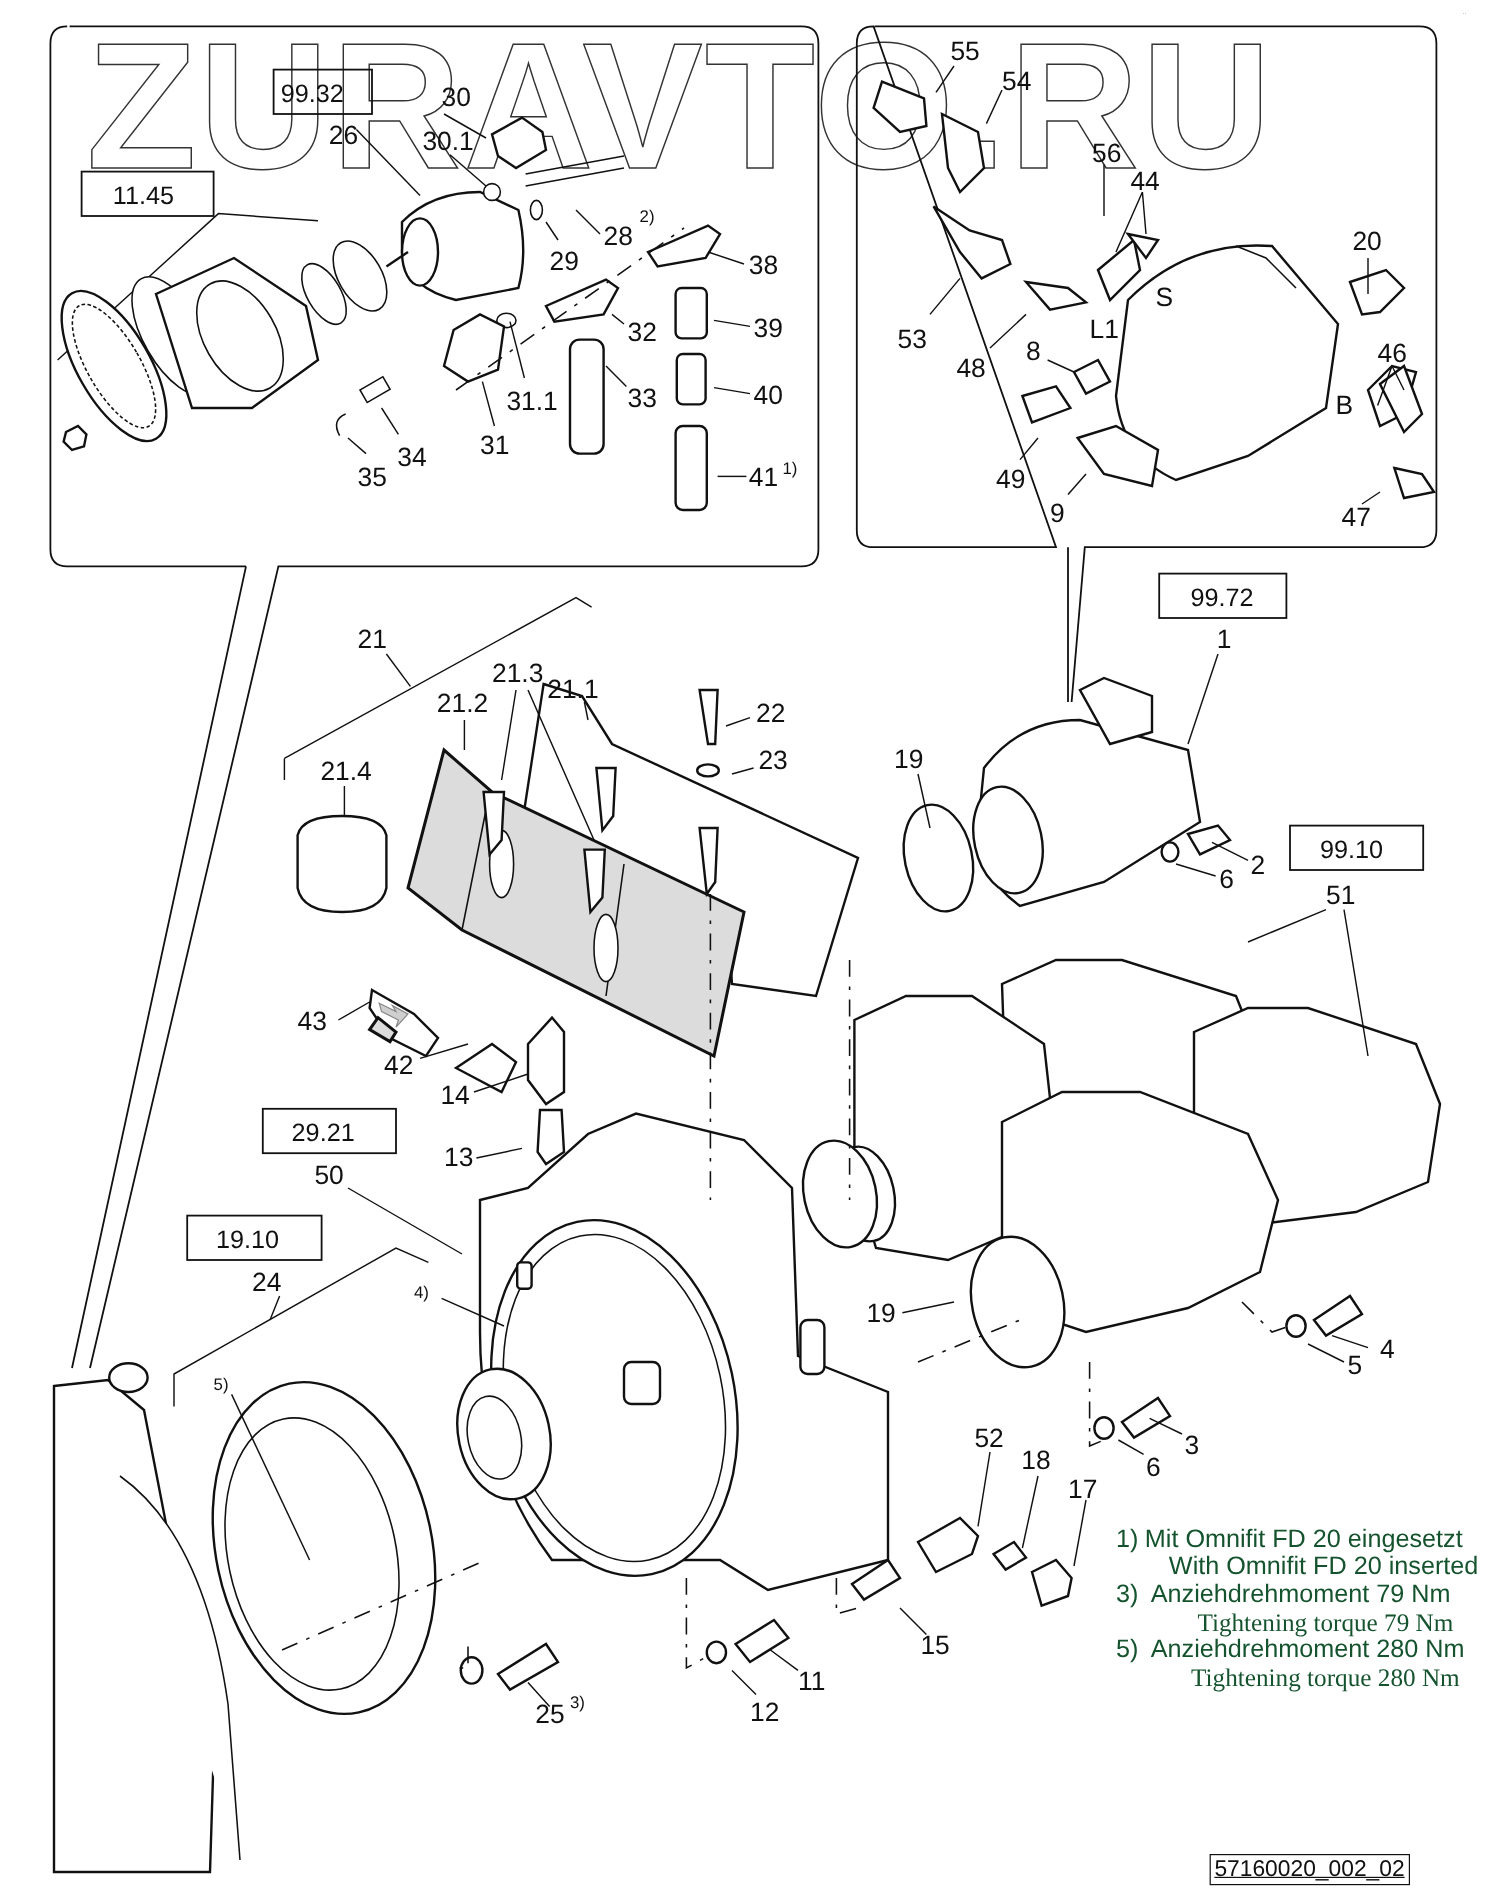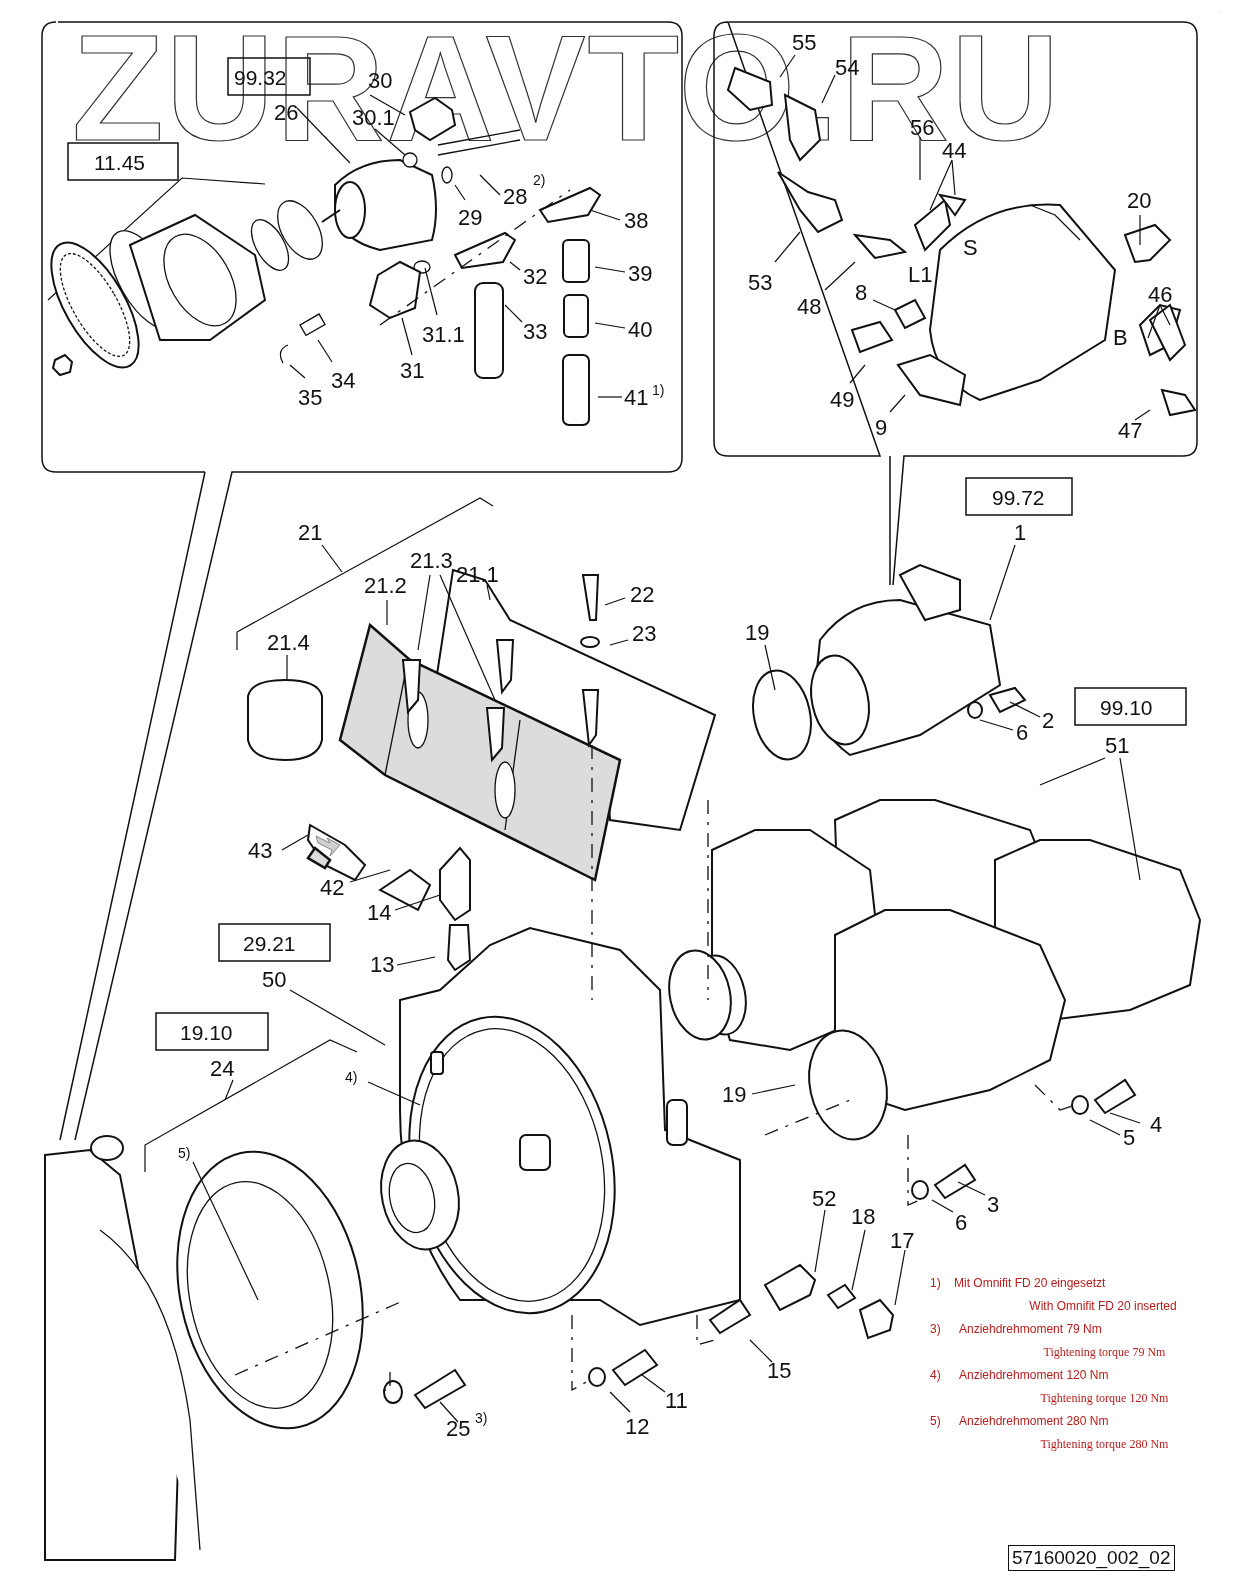--- a/index.html
+++ b/index.html
@@ -11,28 +11,28 @@
   .ref { font-family:"Liberation Sans", sans-serif; font-size:21px; fill:#111; }
   .wm  { font-family:"Liberation Sans", sans-serif; font-size:150px; font-weight:bold;
          fill:none; stroke:#333; stroke-width:1.2; letter-spacing:2px; }
   .leader { stroke:#111; stroke-width:1.2; fill:none; }
   .part { stroke:#111; stroke-width:2; fill:#fff; }
   .part-thin { stroke:#111; stroke-width:1.3; fill:#fff; }
   .grey { stroke:#111; stroke-width:2.5; fill:#dcdcdc; }
   .dash { stroke:#111; stroke-width:1.3; fill:none; stroke-dasharray:14 8 3 8; }
   .callout { stroke:#111; stroke-width:1.5; fill:none; }
   .notes { position:absolute; left:930px; top:1272px; width:320px;
-           font-size:12px; line-height:22.5px; color:#b91c1c; }
+           font-size:21px; line-height:22.5px; color:#14532d; }
   .note { margin-bottom:1px; }
   .note .num { display:inline-block; width:24px; }
   .note .line2 { padding-left:26px;text-align:center; }
   .note.wide .num { width:29px; }
   .note.wide .line2 { padding-left:29px;font-family:Liberation Serif, serif; }
   .docid { position:absolute; left:1008px; top:1545px; border:1.5px solid #111;
-           font-size:19px; padding:0 3px; line-height:24px; }
+           font-size:19px; padding:0 3px; line-height:24px;text-decoration:underline; }
   .tiny { position:absolute; left:1219px; top:8px; font-size:5px; color:#888; }
 </style>
 </head>
 <body>
 
 <svg id="canvas" width="1251" height="1582" viewBox="0 0 1251 1582">
 
   <text class="wm" x="72" y="140">ZURAVTO.RU</text>
 
   <path class="callout" d="M58,22 H668 Q682,22 682,36 V458 Q682,472 668,472 H232 L75,1140 M205,472 L60,1140 M205,472 H56 Q42,472 42,458 V36 Q42,22 56,22"></path>
@@ -346,22 +346,18 @@
 <div class="notes">
   <div class="note">
     <div><span class="num">1)</span><span>Mit Omnifit FD 20 eingesetzt</span></div>
     <div class="line2">With Omnifit FD 20  inserted</div>
   </div>
   <div class="note wide">
     <div><span class="num">3)</span><span>Anziehdrehmoment 79 Nm</span></div>
     <div class="line2">Tightening torque 79 Nm</div>
   </div>
   <div class="note wide">
-    <div><span class="num">4)</span><span>Anziehdrehmoment 120 Nm</span></div>
-    <div class="line2">Tightening torque 120 Nm</div>
-  </div>
-  <div class="note wide">
     <div><span class="num">5)</span><span>Anziehdrehmoment 280 Nm</span></div>
     <div class="line2">Tightening torque 280 Nm</div>
   </div>
 </div>
 
 <div class="docid">57160020_002_02</div>
 
 </body></html>

